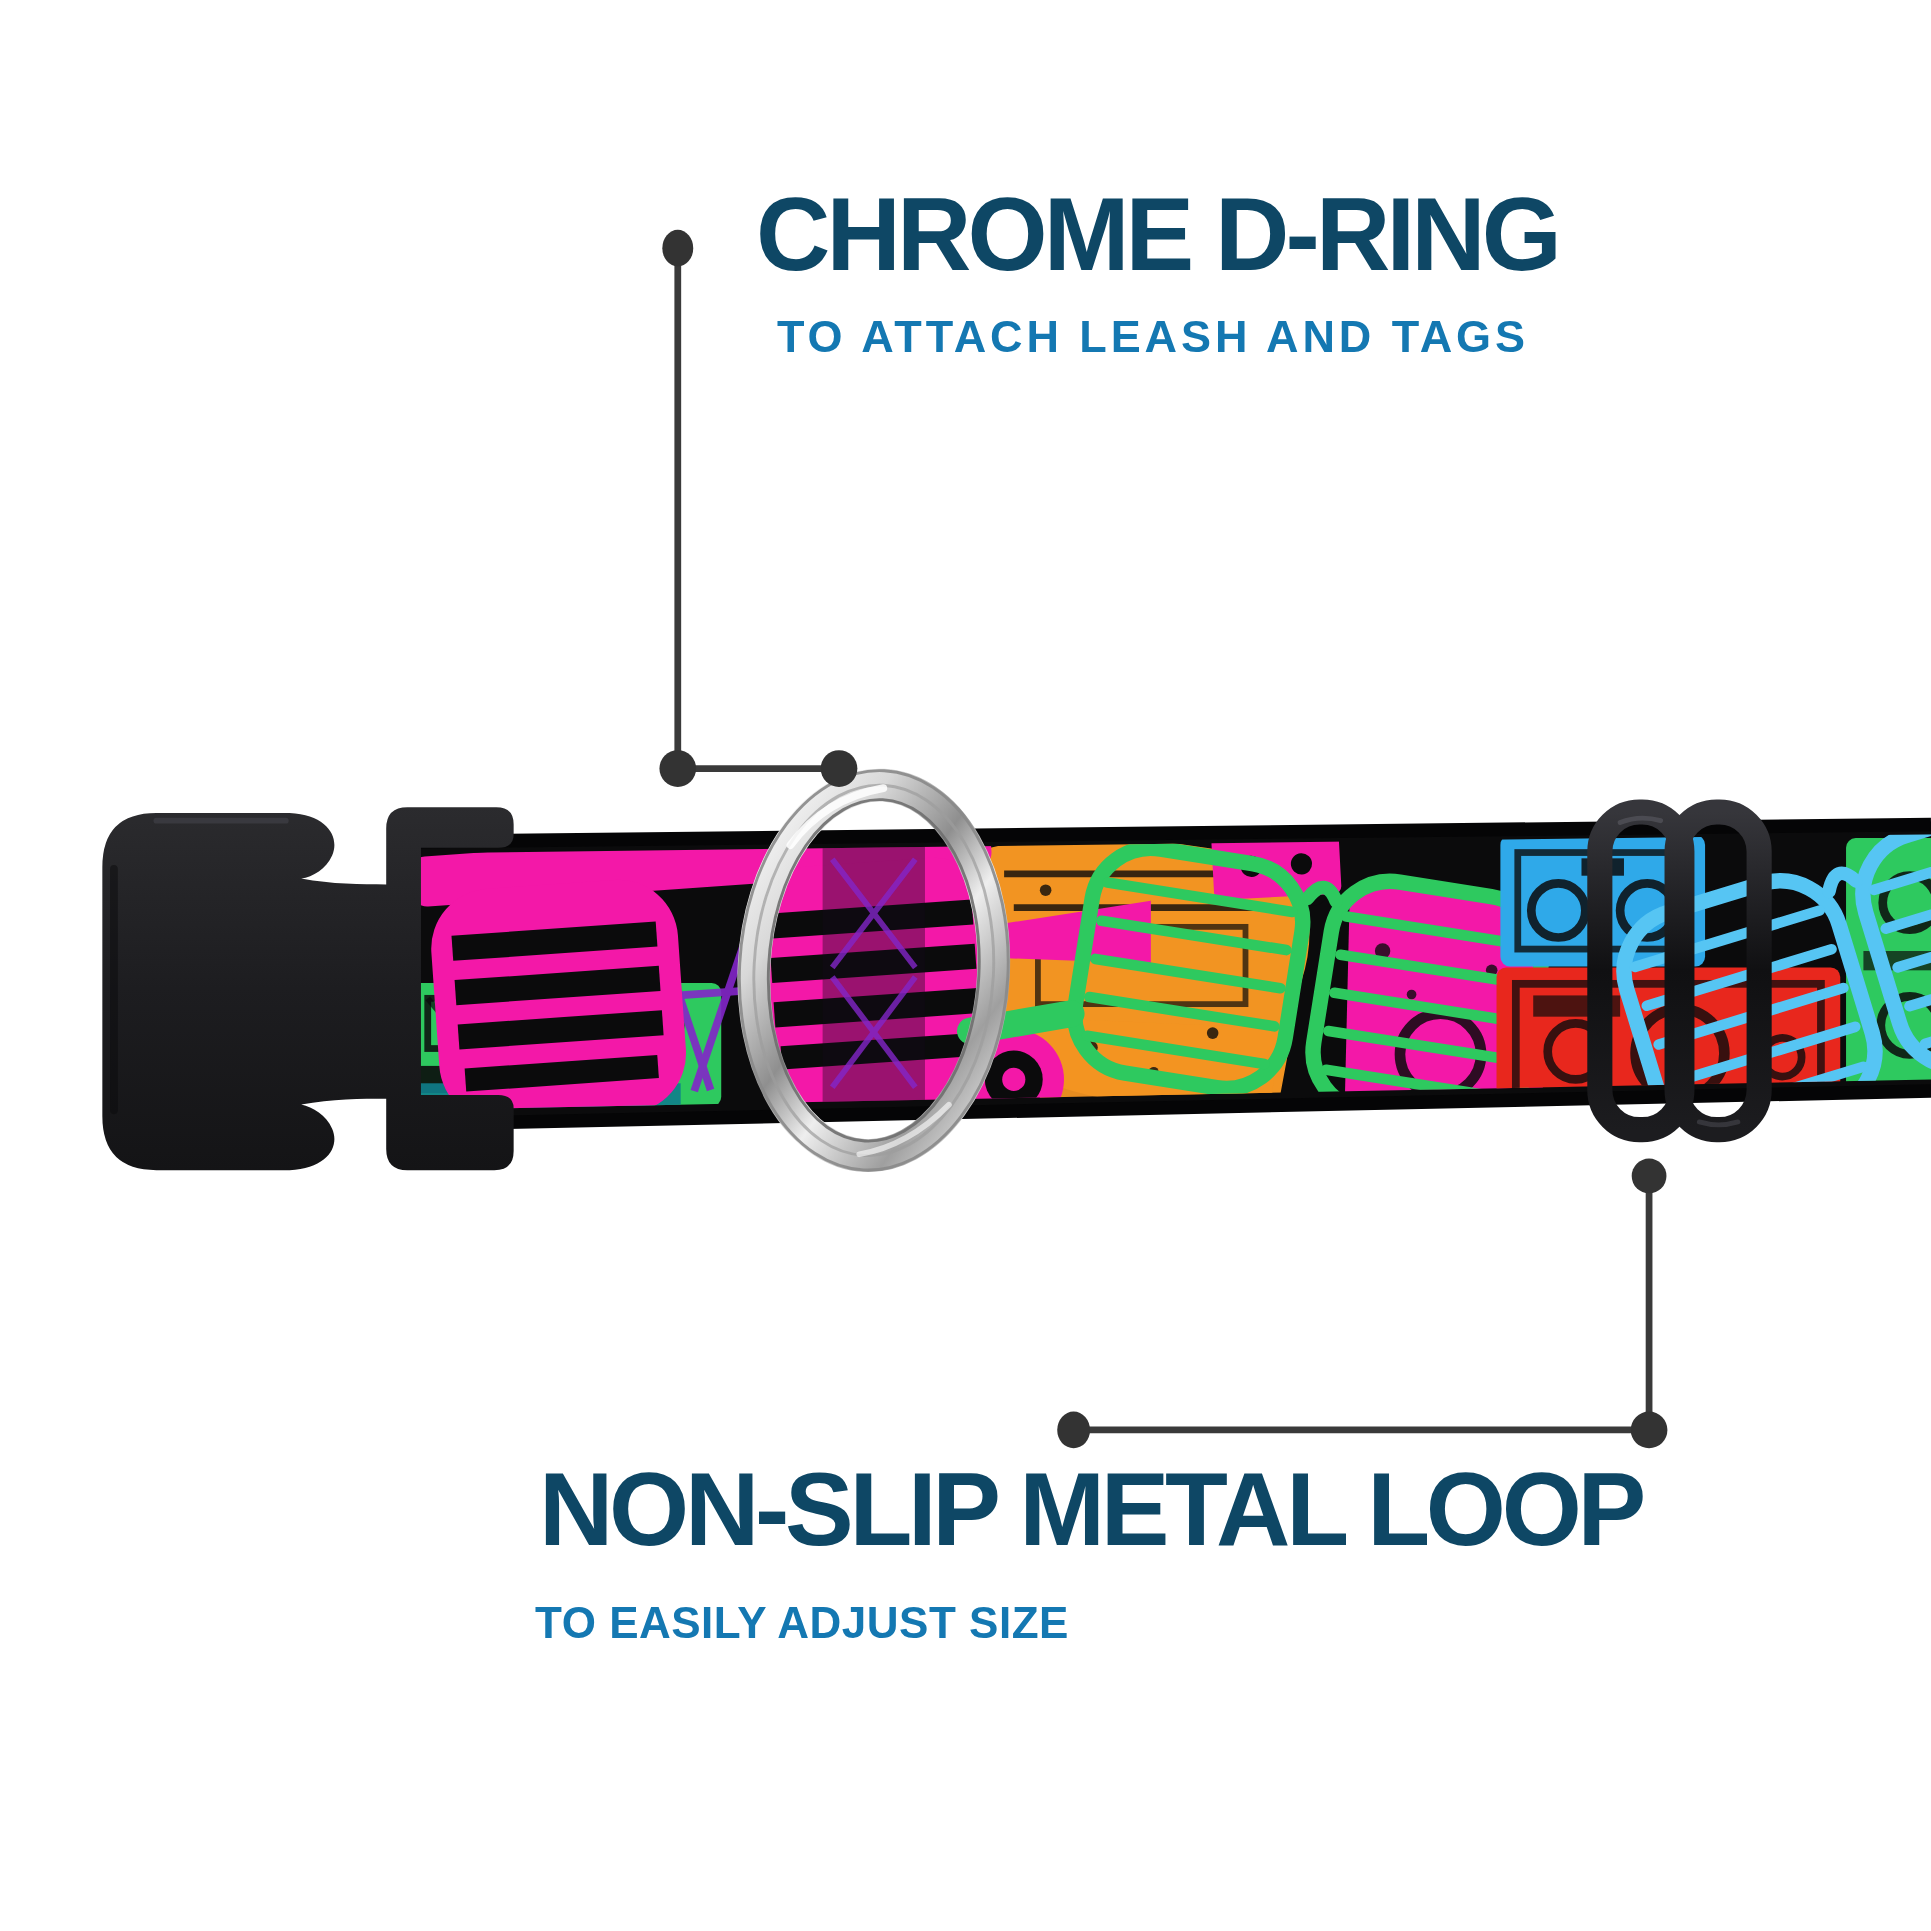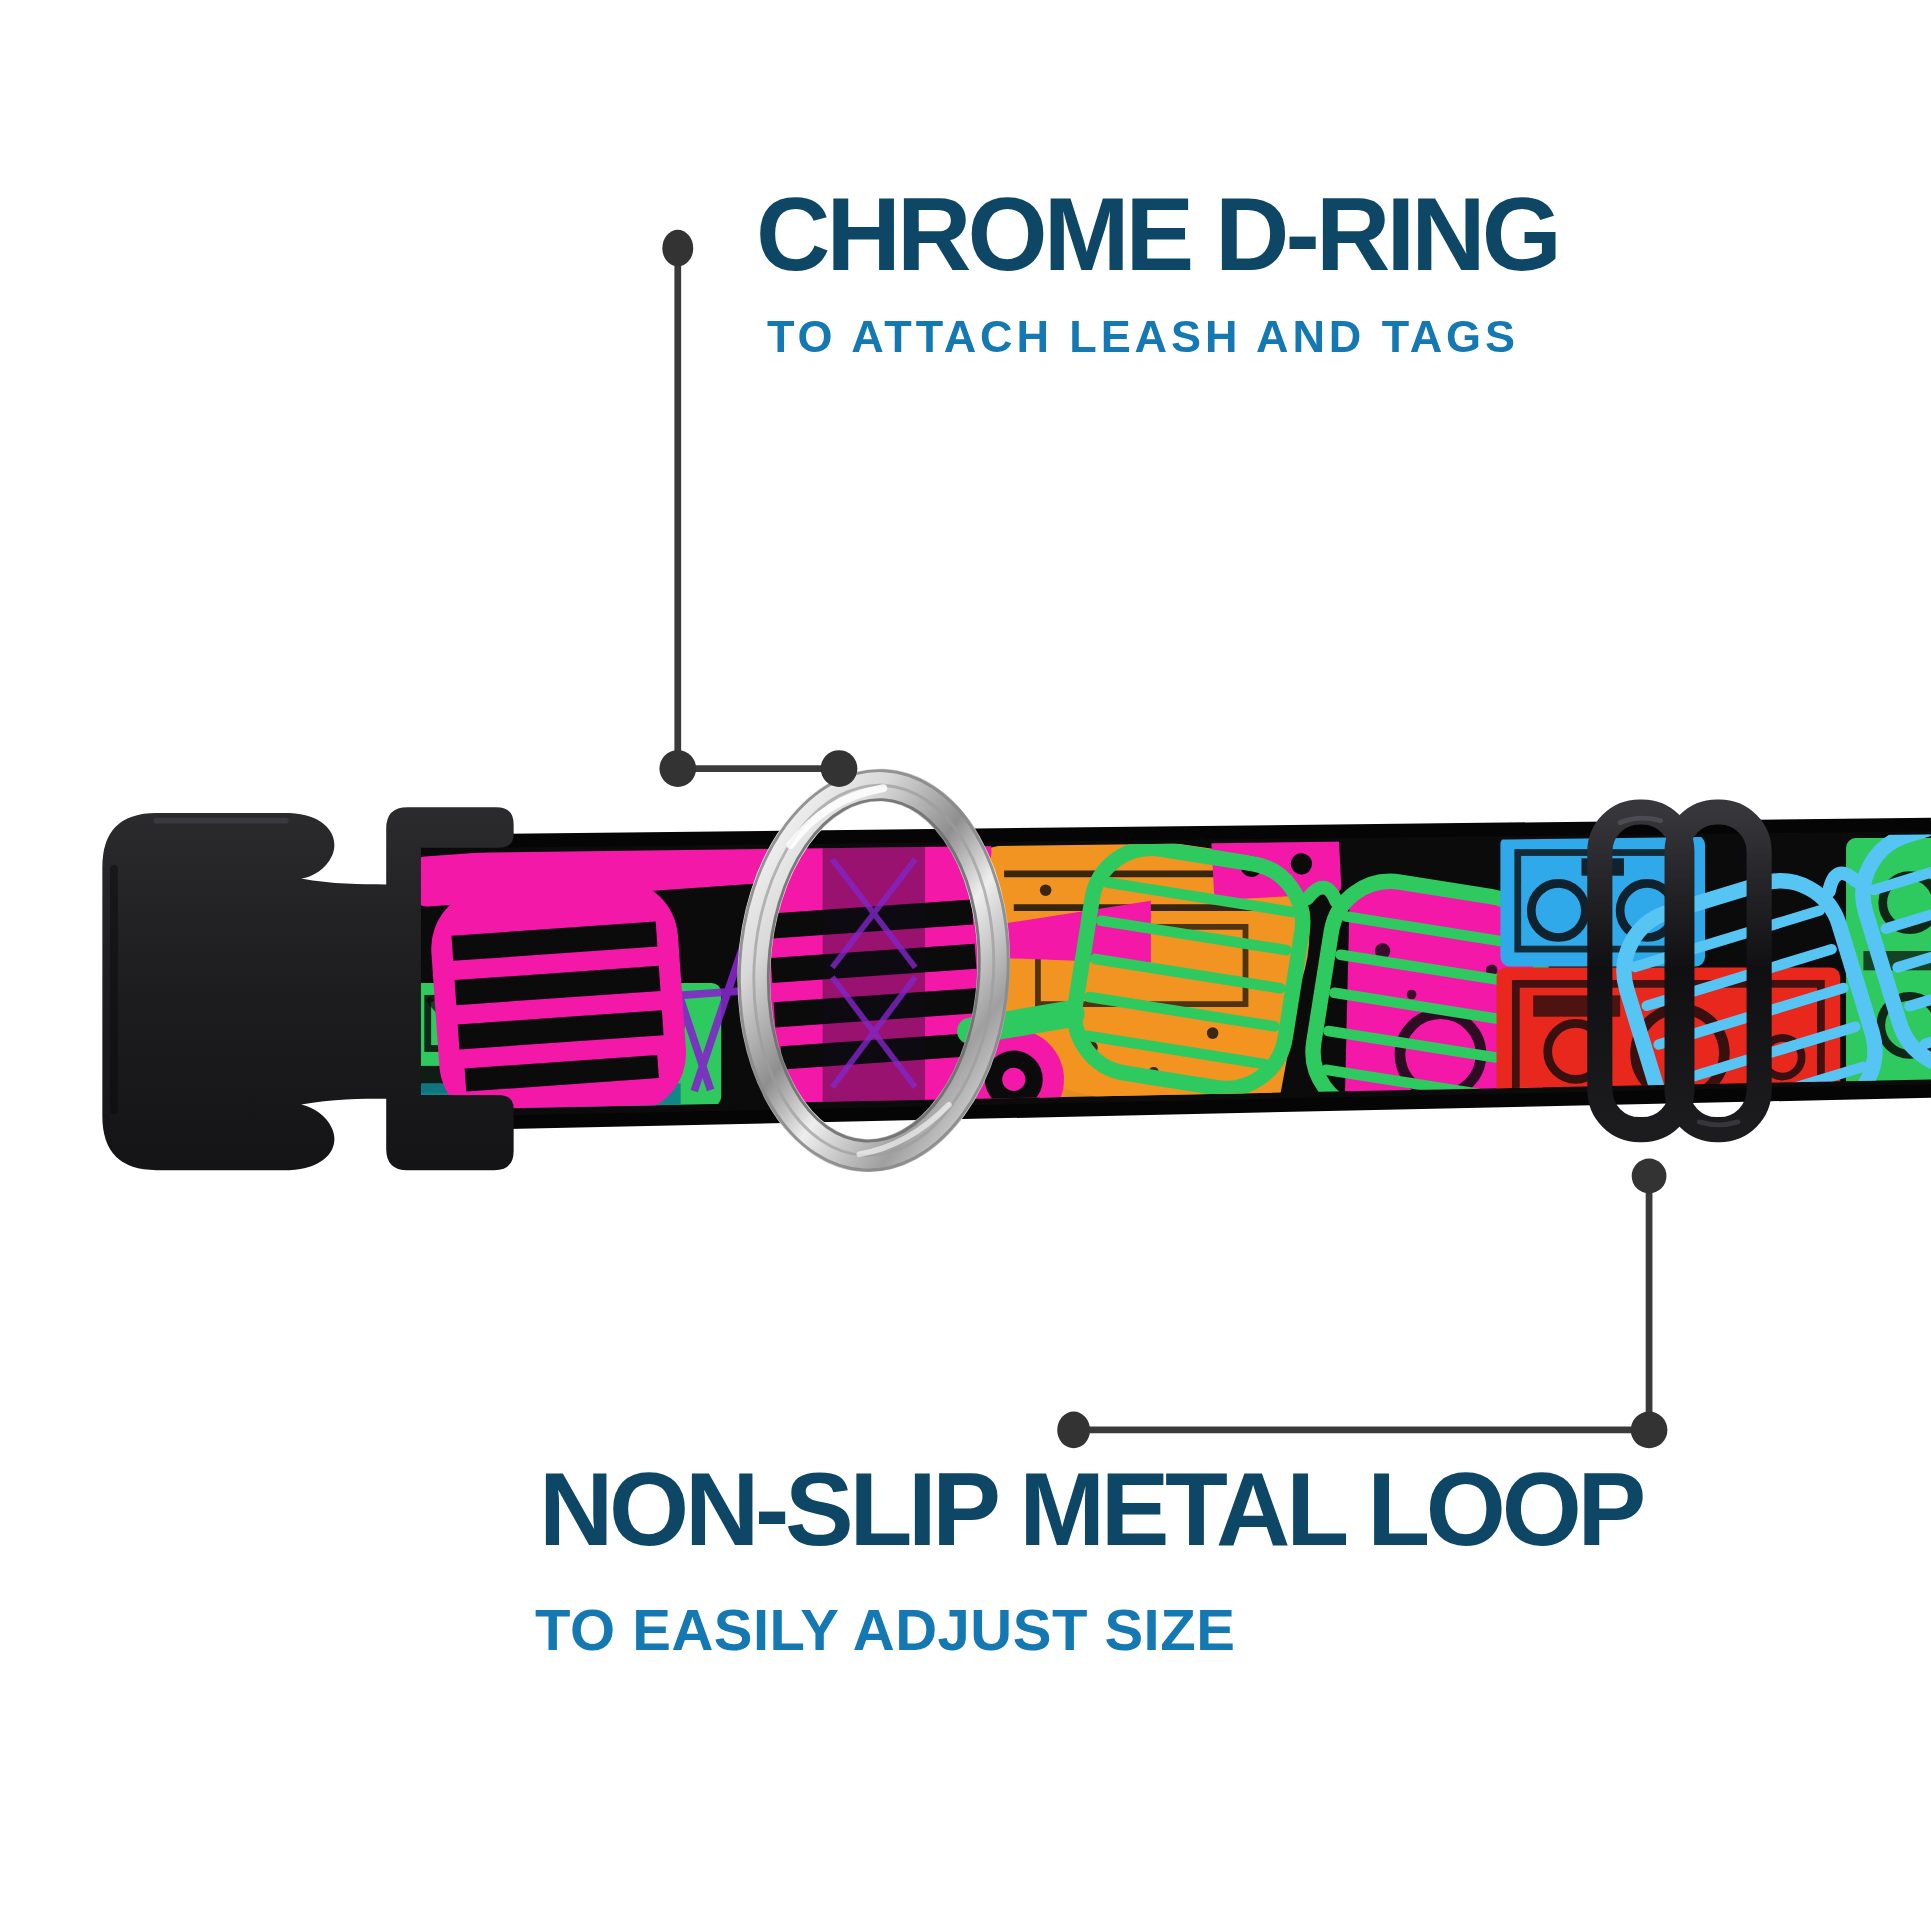--- a/index.html
+++ b/index.html
@@ -19,24 +19,24 @@
     line-height:1;
     letter-spacing:-3.9px;
     color:var(--title,#0e4765);
   }
   .callout .subtitle{
     font-weight:bold;
     color:var(--subtitle,#1478b2);
     line-height:1;
   }
   #co-top{left:756px;top:183px;}
-  #co-top .subtitle{font-size:45px;letter-spacing:3.9px;margin-left:11px;margin-top:28px;}
+  #co-top .subtitle{font-size:45px;letter-spacing:3.9px;margin-left:21px;margin-top:28px;}
   #co-bottom{left:539px;top:1458px;}
   #co-bottom .title{letter-spacing:-4.3px;}
-  #co-bottom .subtitle{font-size:58px;letter-spacing:0.5px;margin-left:-3.9px;margin-top:40px;}
+  #co-bottom .subtitle{font-size:44px;letter-spacing:0.5px;margin-left:-3.9px;margin-top:40px;}
 </style>
 </head>
 <body style="background: rgb(255, 255, 255);">
 
 <div class="canvas">
 
 <svg class="scene" width="1931" height="1931" viewBox="0 0 2000 2000">
   <defs>
     <linearGradient id="chromeGrad" x1="0" y1="0" x2="1" y2="1">
       <stop offset="0" stop-color="#ffffff"></stop>

